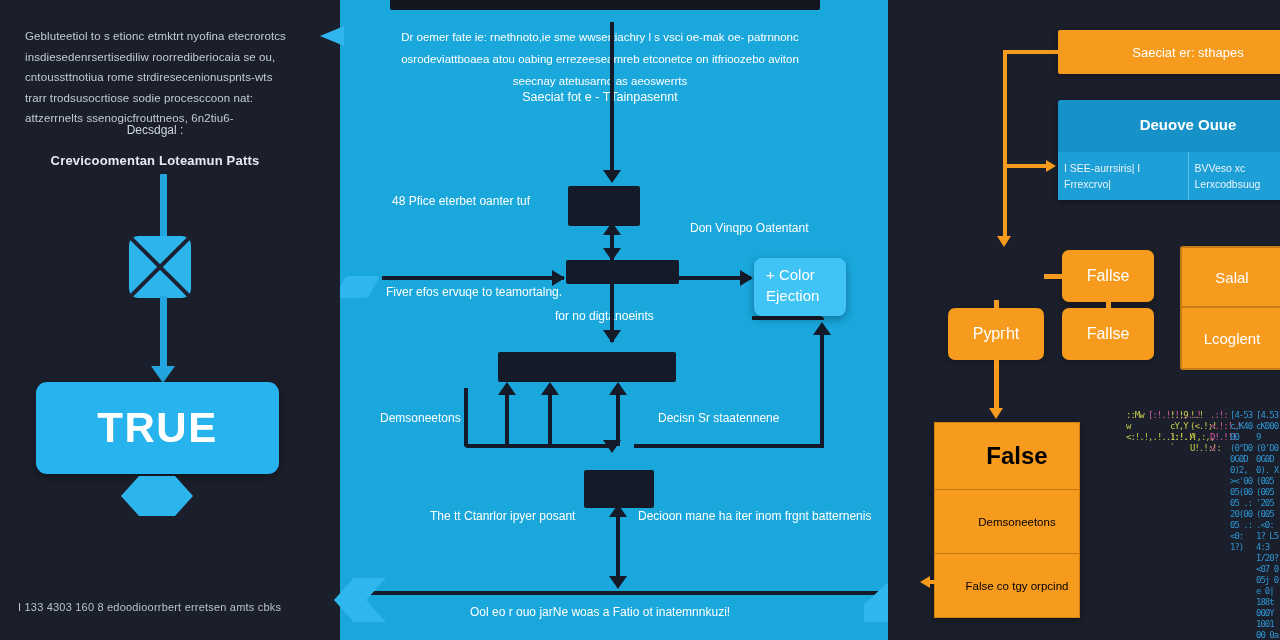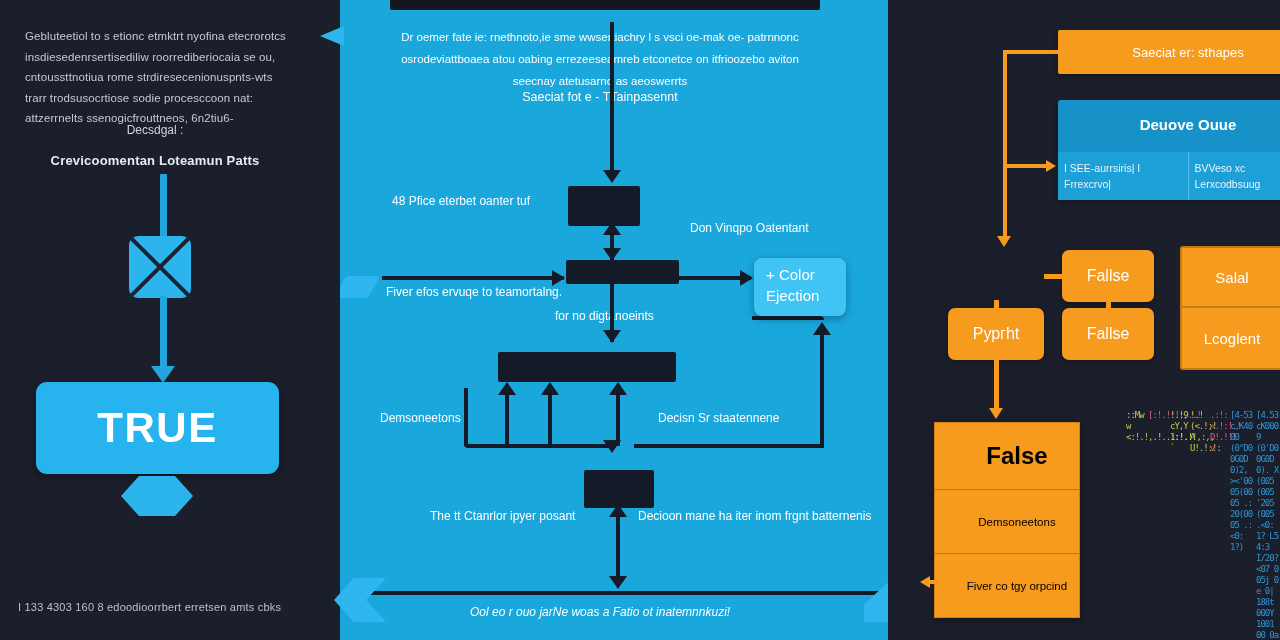--- a/index.html
+++ b/index.html
@@ -463,21 +463,21 @@
 
     <div class="arrow-down" style="left:263px; top:440px;"></div>
     <div class="dark-node" style="left:244px; top:470px; width:70px; height:38px;"></div>
     <div class="cp-text" style="left:90px; top:509px;">The tt Ctanrlor ipyer posant</div>
     <div class="cp-text" style="left:290px; top:509px;padding-left:8px;">Decioon mane ha iter inom frgnt batternenis</div>
 
     <div class="dark-line" style="left:276px; top:512px; width:4px; height:72px;"></div>
     <div class="arrow-up" style="left:269px; top:504px;"></div>
     <div class="arrow-down" style="left:269px; top:576px;"></div>
     <div class="dark-line" style="left:12px; top:591px; width:530px; height:4px;"></div>
-    <div class="cp-text" style="left:130px; top:605px;font-style:italic;">Ool eo r ouo jarNe woas a Fatio ot inatemnnkuzi!</div>
+    <div class="cp-text" style="left:130px; top:605px;">Ool eo r ouo jarNe woas a Fatio ot inatemnnkuzi!</div>
 
     <div class="edge-chevron" style="left:0px; top:276px; width:34px; height:22px; transform:skewX(-28deg); border-radius:3px;"></div>
   </div>
 
   <div class="abs" style="left:320px; top:26px; width:0; height:0;
        border-top:10px solid transparent; border-bottom:10px solid transparent; border-right:24px solid #2fb6ee;"></div>
 
   <div class="abs" style="left:334px; top:578px; width:52px; height:44px; background:#2fb6ee;
        clip-path: polygon(0% 50%, 38% 0%, 100% 0%, 62% 50%, 100% 100%, 38% 100%);"></div>
 
@@ -523,21 +523,21 @@
     <div class="cell top">Salal</div>
     <div class="cell">Lcoglent</div>
   </div>
 
   <div class="o-line" style="left:994px; top:360px; width:5px; height:52px;"></div>
   <div class="o-arrow-down" style="left:989px; top:408px;"></div>
 
   <div id="rp-false-card">
     <div class="seg s1">False</div>
     <div class="seg s2">Demsoneetons</div>
-    <div class="seg s3">Fiver co tgy orpcind</div>
+    <div class="seg s3">False co tgy orpcind</div>
   </div>
 
   <div class="o-arrow-left" style="left:920px; top:576px;"></div>
   <div class="o-line" style="left:929px; top:580px; width:8px; height:4px;"></div>
 
   <div id="glyph-column">
     <div class="gcol" style="left: 2px; color: rgb(214, 216, 74);">::Mww&lt;:!.!,.!..::!.!</div>
     <div class="gcol" style="left: 24px; color: rgb(232, 95, 168);">[:!.!:!;,..!</div>
     <div class="gcol" style="left: 46px; color: rgb(214, 216, 74);">!.!9cY,Y1:!..!,:,,`</div>
     <div class="gcol" style="left: 66px; color: rgb(214, 216, 74);">!.!(&lt;.!;!AU!.!:!:</div>

